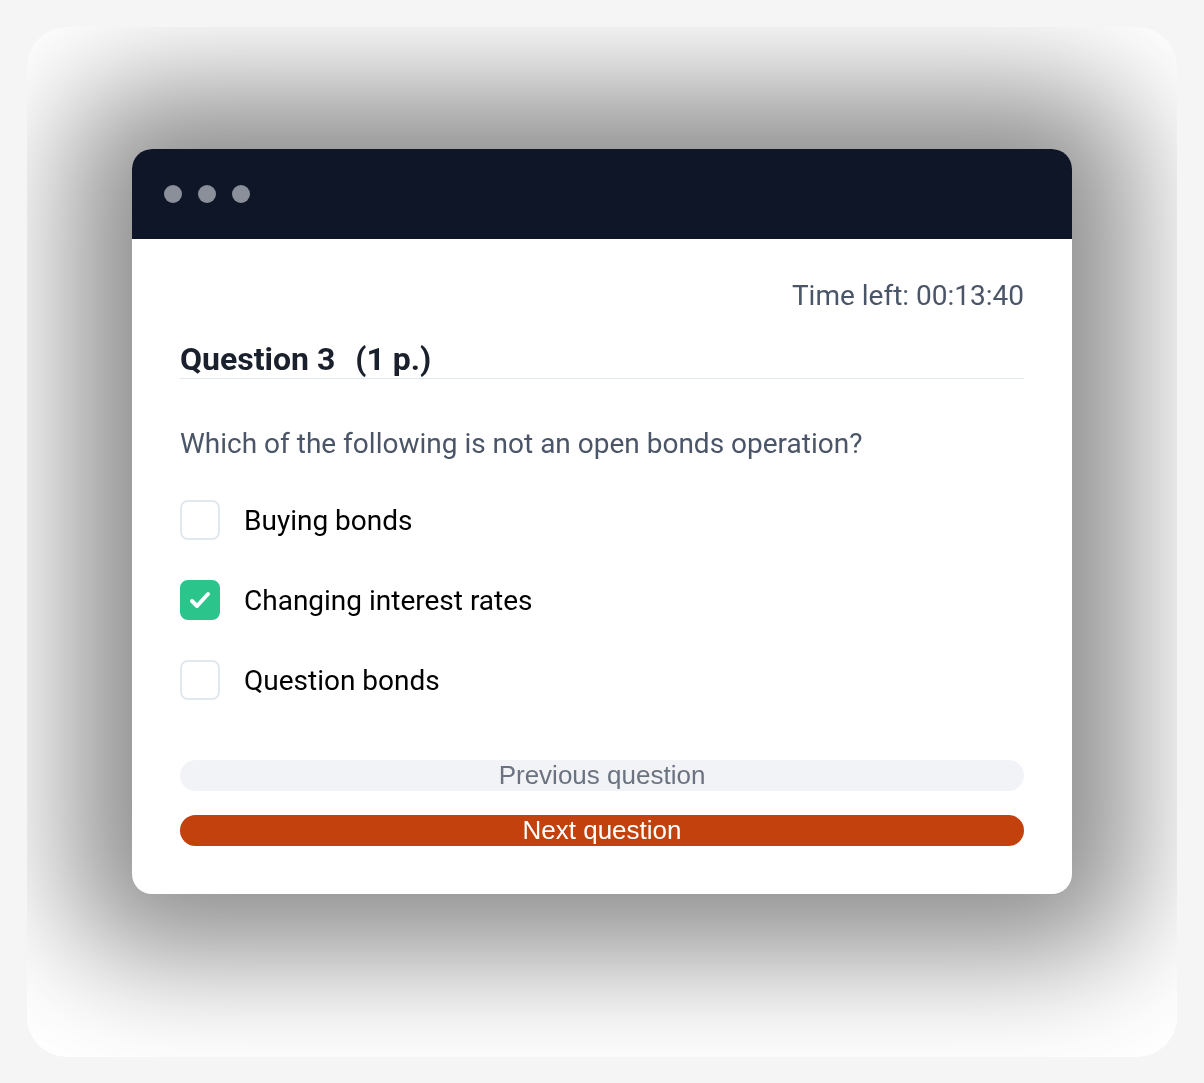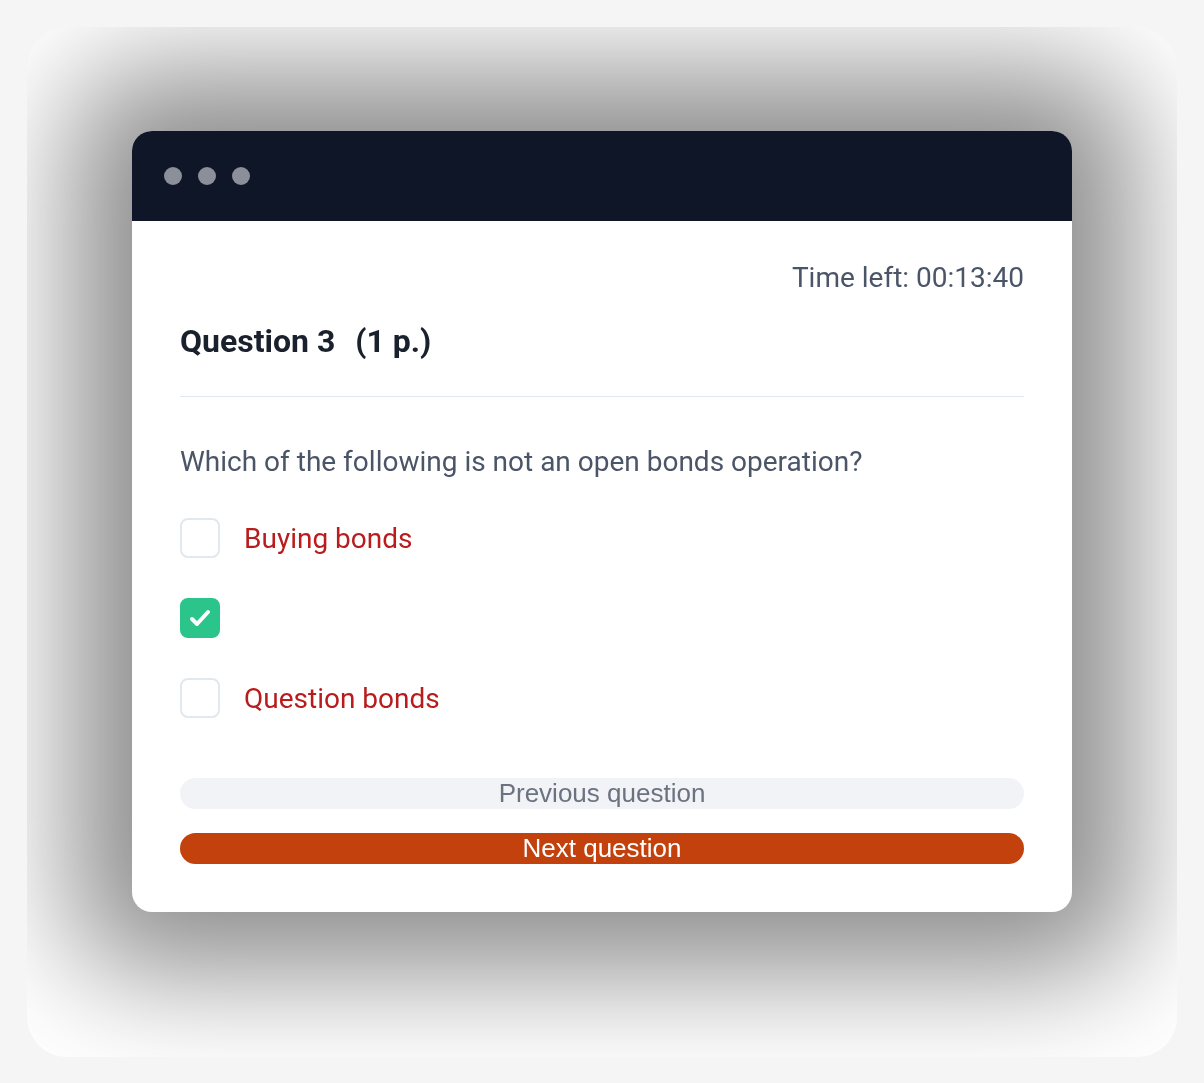--- a/index.html
+++ b/index.html
@@ -57,21 +57,20 @@
       text-align: right;
       color: #4a5568;
       font-size: 28px;
       font-weight: 400;
       margin-bottom: 28px;
     }
     .question-header {
       font-size: 32px;
       font-weight: 700;
       color: #1a202c;
-      padding-bottom: 36px;
       border-bottom: 1px solid #e2e8f0;
       margin-bottom: 48px;
     }
     .question-header .points {
       margin-left: 12px;
     }
     .question-text {
       font-size: 28px;
       color: #4a5568;
       font-weight: 400;
@@ -102,21 +101,21 @@
     .checkbox svg {
       width: 24px;
       height: 24px;
       display: none;
     }
     .checkbox.checked svg {
       display: block;
     }
     .option-label {
       font-size: 28px;
-      color: #b91c1c;
+      color: #000000;
       font-weight: 400;
       cursor: pointer;
     }
     .nav-row {
       display: flex;
       gap: 24px;
       margin-top: 60px;
       flex-direction: column;
     }
     .nav-btn {
@@ -167,20 +166,21 @@
         </div>
         <div class="option-label">Buying bonds</div>
       </div>
 
       <div class="option-row">
         <div class="checkbox checked">
           <svg viewBox="0 0 24 24" fill="none" stroke="#ffffff" stroke-width="4" stroke-linecap="round" stroke-linejoin="round">
               <polyline points="4 13 9 18 20 6"></polyline>
             </svg>
         </div>
+        <div class="option-label">Changing interest rates</div>
       </div>
 
       <div class="option-row">
         <div class="checkbox">
           
         </div>
         <div class="option-label">Question bonds</div>
       </div>
 
       <div class="nav-row">

